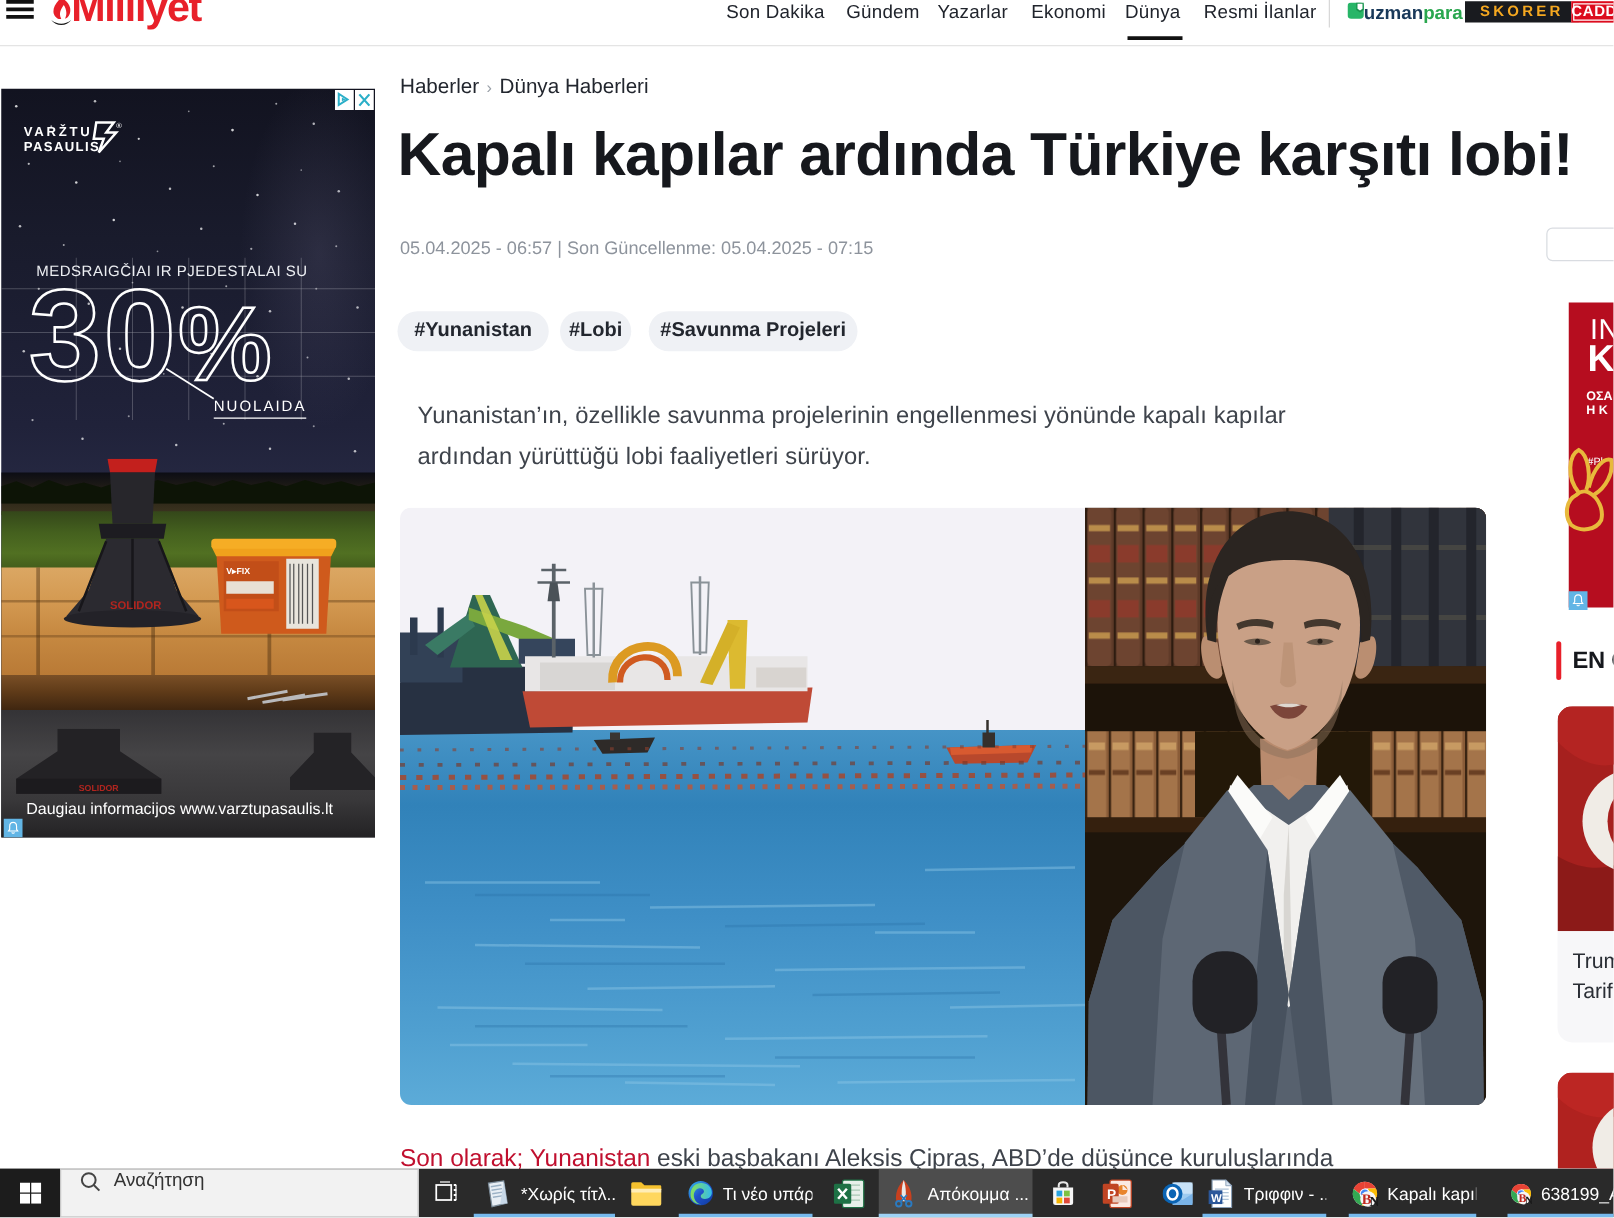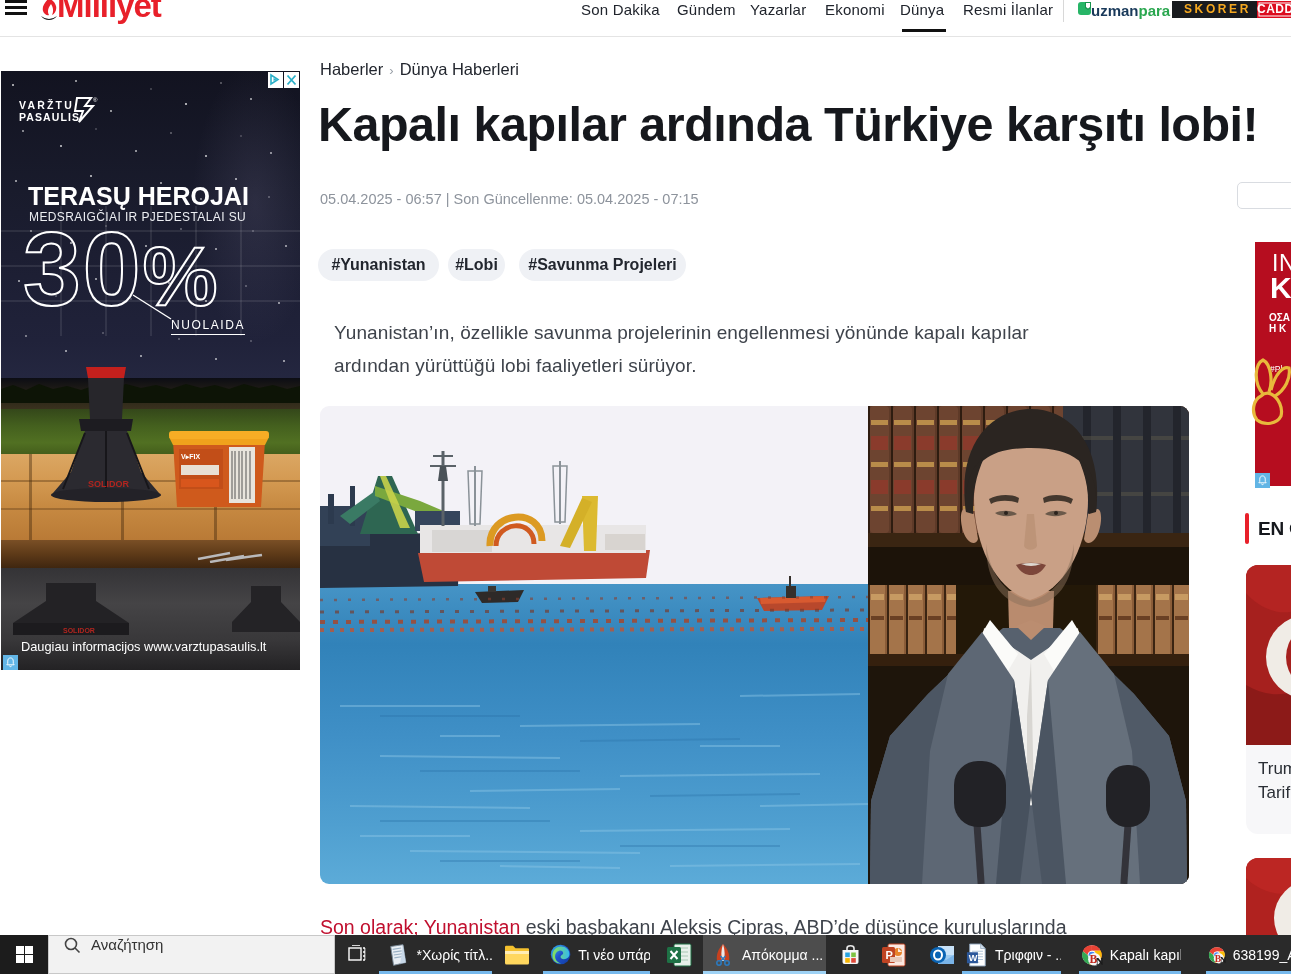--- a/index.html
+++ b/index.html
@@ -186,21 +186,20 @@
     <div class="adc" style="left:283px;"><svg width="15" height="16" viewBox="0 0 15 16">
           <path d="M3.5 3.5 L11.5 12.5 M11.5 3.5 L3.5 12.5" stroke="#2bafc8" stroke-width="1.8"></path>
         </svg></div>
 
     <svg class="abs" style="left:18px; top:25px;" width="80" height="36" viewBox="0 0 80 36">
       <text x="0" y="13" fill="#fff" font-family="Liberation Sans" font-size="10.5" font-weight="bold" letter-spacing="2.2">VARŽTU</text>
       <text x="0" y="25" fill="#fff" font-family="Liberation Sans" font-size="10.5" font-weight="bold" letter-spacing="1.1">PASAULIS</text>
       <path d="M58 2 L72 2 L66 10 L74 10 L60 26 L64 15 L56 15 Z" fill="none" stroke="#fff" stroke-width="2"></path>
       <text x="74" y="6" fill="#fff" font-size="6">®</text>
     </svg>
-    <div id="terasu">TERASŲ HEROJAI</div>
     <div id="medsr">MEDSRAIGČIAI IR PJEDESTALAI SU</div>
     <svg id="grid30" width="299" height="130">
       <g stroke="rgba(255,255,255,0.45)" stroke-width="0.7">
         <line x1="60" y1="0" x2="60" y2="130"></line>
           <line x1="105" y1="0" x2="105" y2="130"></line>
           <line x1="150" y1="0" x2="150" y2="130"></line>
           <line x1="195" y1="0" x2="195" y2="130"></line>
           <line x1="240" y1="0" x2="240" y2="130"></line>
         <line x1="0" y1="25" x2="299" y2="25"></line>
           <line x1="0" y1="60" x2="299" y2="60"></line>

